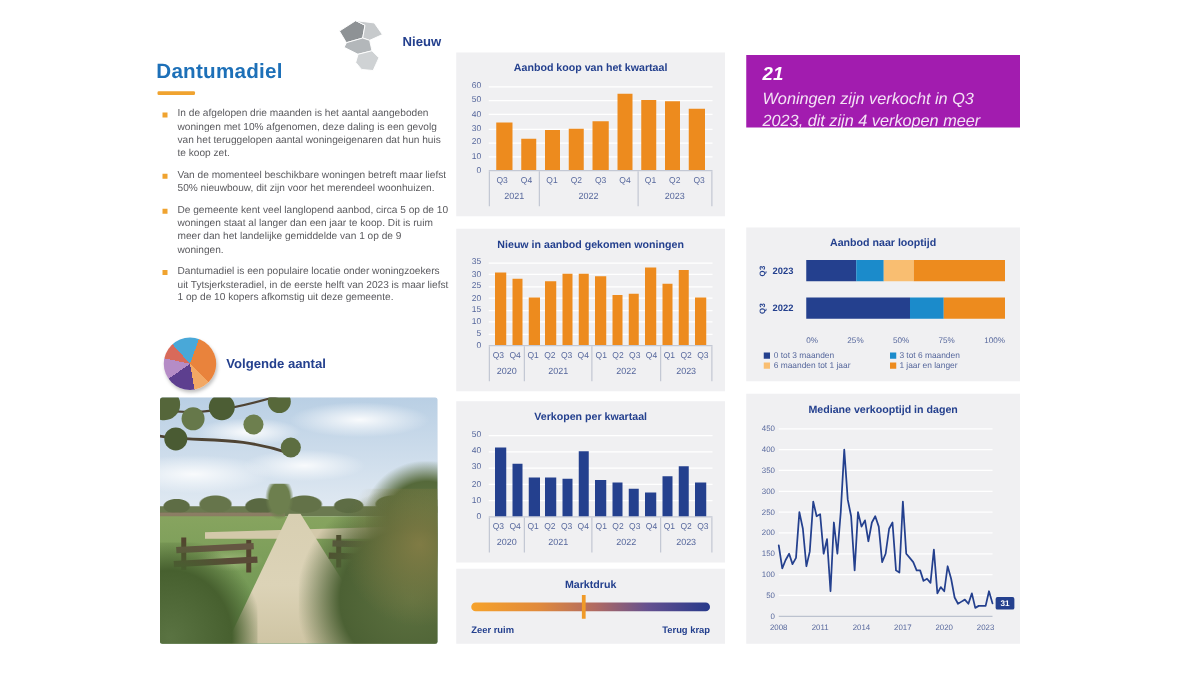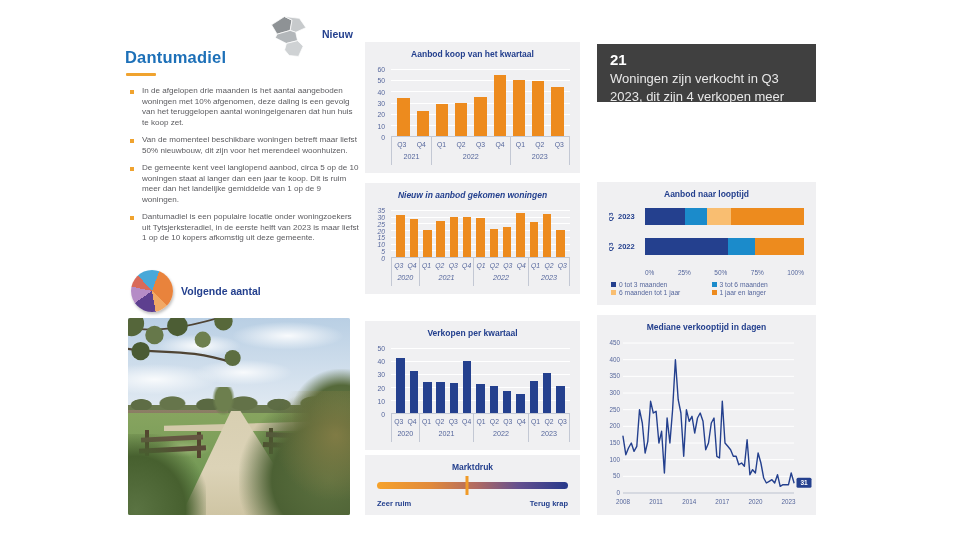--- a/index.html
+++ b/index.html
@@ -61,21 +61,21 @@
   .ph-bush-l{left:-10%;bottom:-14%;width:45%;height:55%;background:radial-gradient(ellipse at 30% 70%,#5a7342 0%,#47602f 50%,rgba(71,96,47,0) 75%);}
   .ph-bush-r{right:-8%;bottom:-12%;width:58%;height:75%;background:
     radial-gradient(ellipse at 75% 30%,rgba(140,129,72,.8) 0%,rgba(140,129,72,0) 45%),
     radial-gradient(ellipse at 70% 60%,#5d7140 0%,#4c6134 45%,rgba(76,97,52,0) 72%);}
   .ph-bush-rt{right:-6%;top:26%;width:32%;height:45%;background:radial-gradient(ellipse at 70% 50%,#637a45 0%,#55693a 45%,rgba(85,105,58,0) 72%);}
   .ph-branch{left:-6px;top:-6px;width:150px;height:92px;}
 
   
   .panel{position:absolute;background:#F0F0F2;}
   .p-aanbod{left:365px;top:42px;width:215px;height:131px;}
-  .p-nieuw{left:365px;top:183px;width:215px;height:111px;font-style:italic;}
+  .p-nieuw{left:365px;top:183px;width:215px;height:130px;}
   .p-verkopen{left:365px;top:321px;width:215px;height:129px;}
   .p-marktdruk{left:365px;top:455px;width:215px;height:60px;}
   .p-looptijd{left:597px;top:182px;width:219px;height:123px;}
   .p-mediane{left:597px;top:315px;width:219px;height:200px;}
 
   .c-title{position:absolute;top:7px;left:0;right:0;text-align:center;font-size:8.5px;font-weight:bold;color:#24408E;}
 
   
   .bar-panel .c-yaxis{position:absolute;left:0;width:24px;top:27px;bottom:36px;}
   .c-ytick{position:absolute;right:4px;transform:translateY(-50%);font-size:6.8px;color:#56679C;}
@@ -456,21 +456,21 @@
       <div class="c-title">Marktdruk</div>
       <div class="md-track">
         <div class="md-marker" style="left: 47%;"></div>
       </div>
       <div class="md-labels">
         <div class="md-left">Zeer ruim</div>
         <div class="md-right">Terug krap</div>
       </div>
     </div>
 
-  <div class="stat stat-21" style="background: #404040;">
+  <div class="stat stat-21" style="background: #a21caf; font-style: italic;">
     <div class="stat-value">21</div>
     <div class="stat-text">Woningen zijn verkocht in Q3 2023, dit zijn 4 verkopen meer dan vorig jaar.</div>
   </div>
 
   <div class="panel p-looptijd">
       <div class="c-title">Aanbod naar looptijd</div>
       <div class="lt-zone">
         <div class="lt-row">
           <div class="lt-label">
             <div class="lt-q">Q3</div>

